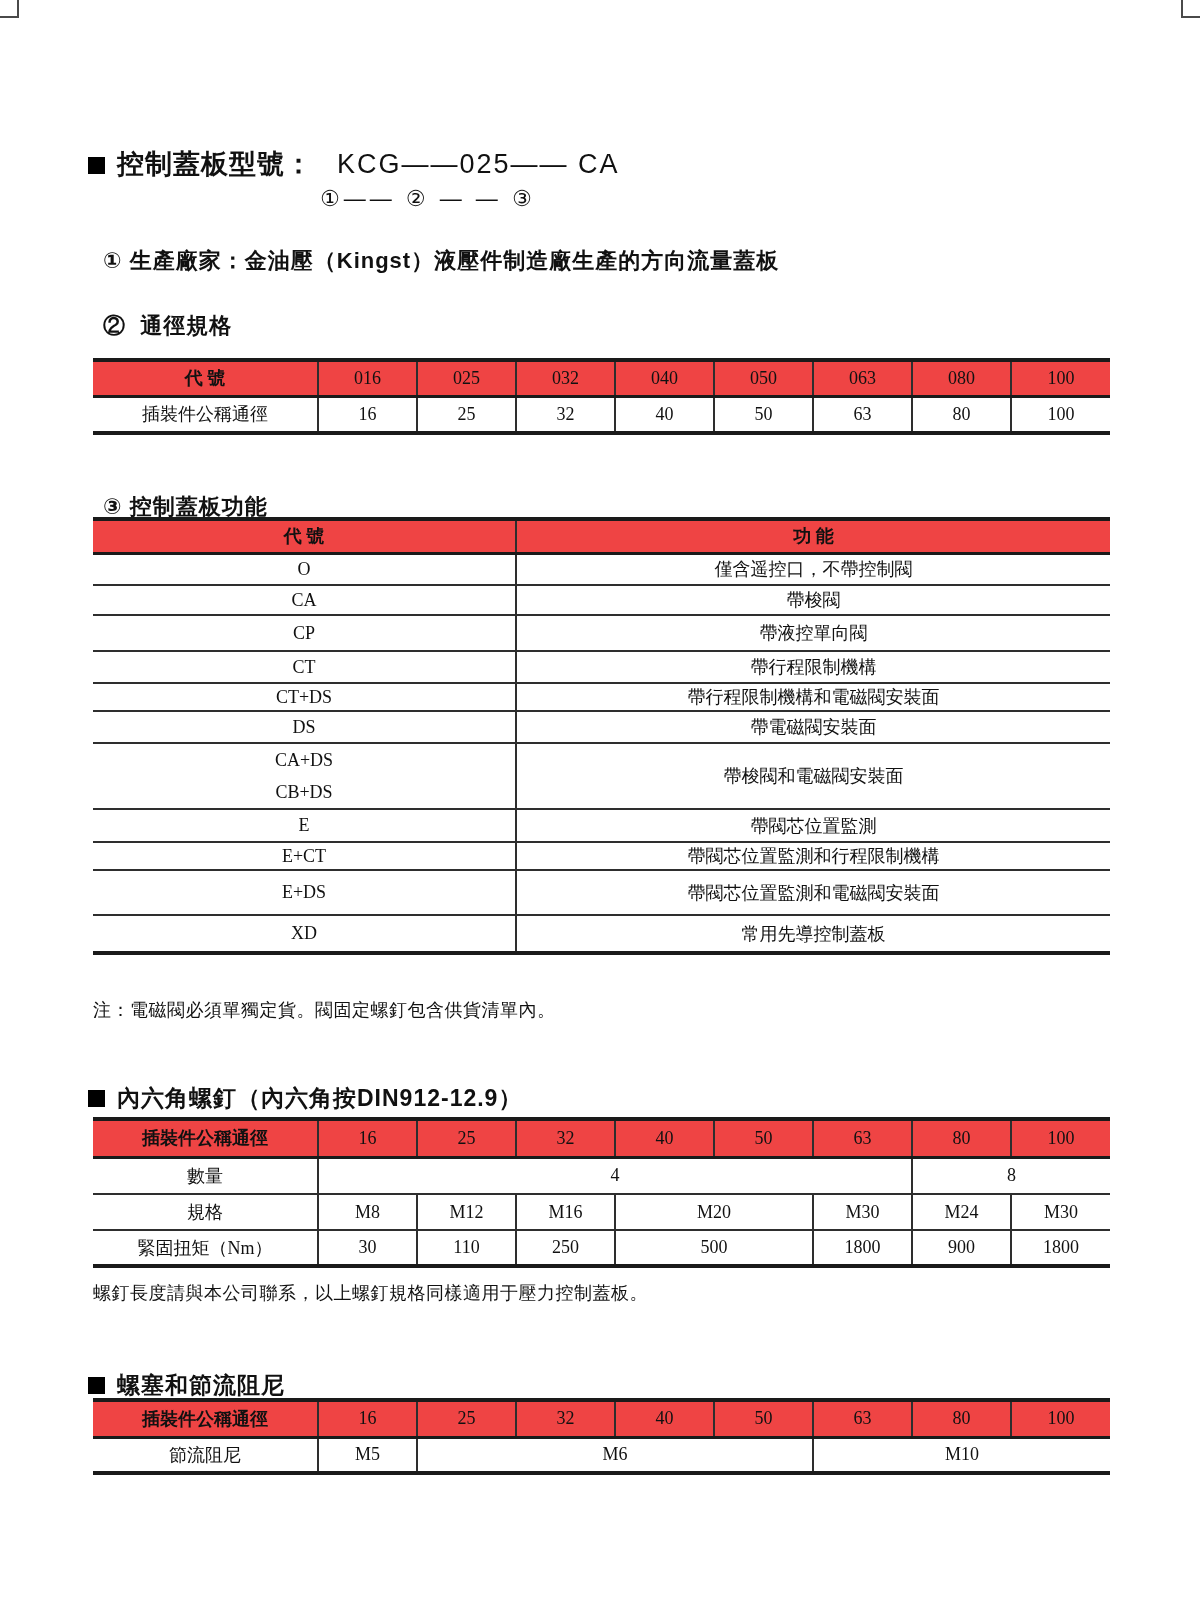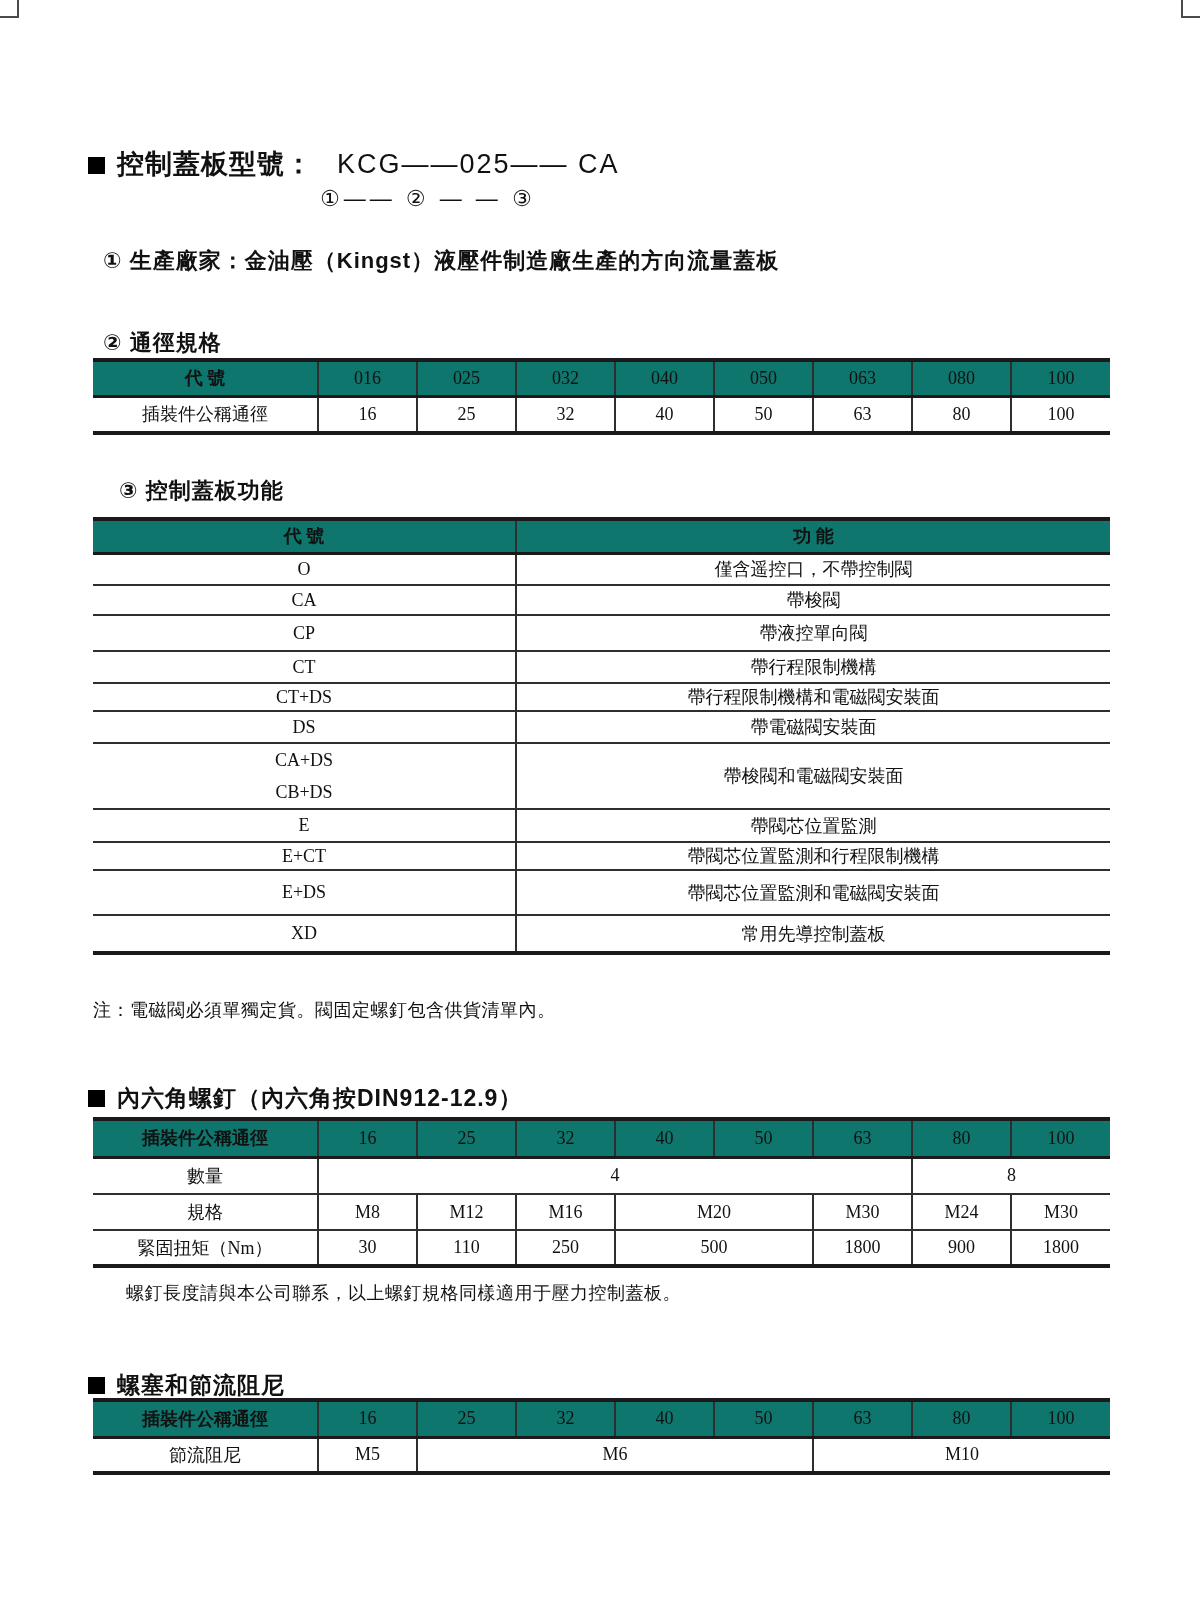--- a/index.html
+++ b/index.html
@@ -12,37 +12,37 @@
   .crop-tr{right:0;top:0;border-left:2px solid #4a4a4a;border-bottom:2px solid #4a4a4a;}
 
   .abs{position:absolute;}
   .sq{display:inline-block;width:17px;height:17px;background:#000;margin-right:12px;vertical-align:-1px;}
 
   .title-row{left:88px;top:146px;font-size:27px;font-weight:600;letter-spacing:1px;white-space:nowrap;}
   .title-code{margin-left:24px;font-weight:500;letter-spacing:2px;}
   .markers{left:320px;top:186px;font-size:22px;font-weight:500;letter-spacing:4px;}
   .line-manu{left:103px;top:246px;font-size:22px;font-weight:600;letter-spacing:1px;}
   .sec{font-size:22px;font-weight:600;letter-spacing:1px;}
-  .sec-bore{left:103px;top:328px;}
-  .sec-func{left:103px;top:476px;margin-left:16px;}
+  .sec-bore{left:103px;top:311px;font-family:Liberation Mono, monospace;}
+  .sec-func{left:103px;top:492px;}
   .sec-screw{left:88px;top:1083px;font-size:23px;}
   .sec-plug{left:88px;top:1370px;font-size:23px;}
   .note{font-size:18px;font-weight:500;letter-spacing:0.5px;}
   .note1{left:93px;top:998px;}
-  .note2{left:93px;top:1281px;margin-left:33px;}
+  .note2{left:93px;top:1281px;}
 
   table{border-collapse:collapse;table-layout:fixed;}
   .tbl{position:absolute;left:93px;width:1017px;
        font-family:"Liberation Serif","DejaVu Serif",serif;font-size:18px;
        border-top:4px solid #1a1a1a;border-bottom:4px solid #1a1a1a;}
   .tbl th,.tbl td{border:2px solid #2e2e2e;text-align:center;vertical-align:middle;
        padding:0;font-weight:400;overflow:hidden;}
   .tbl tr>*:first-child{border-left:none;}
   .tbl tr>*:last-child{border-right:none;}
-  .tbl thead th{background:#0f766e;border-bottom:3px solid #1a1a1a;}
+  .tbl thead th{background:#ef4444;border-bottom:3px solid #1a1a1a;}
   .tbl .lab{font-weight:700;}
 
   .t-bore{top:358px;}
   .t-func{top:517px;}
   .t-screw{top:1117px;}
   .t-plug{top:1398px;}
 
   .c-lab{width:225px;}
   .c-dat{width:99px;}
   .c-code{width:423px;}

